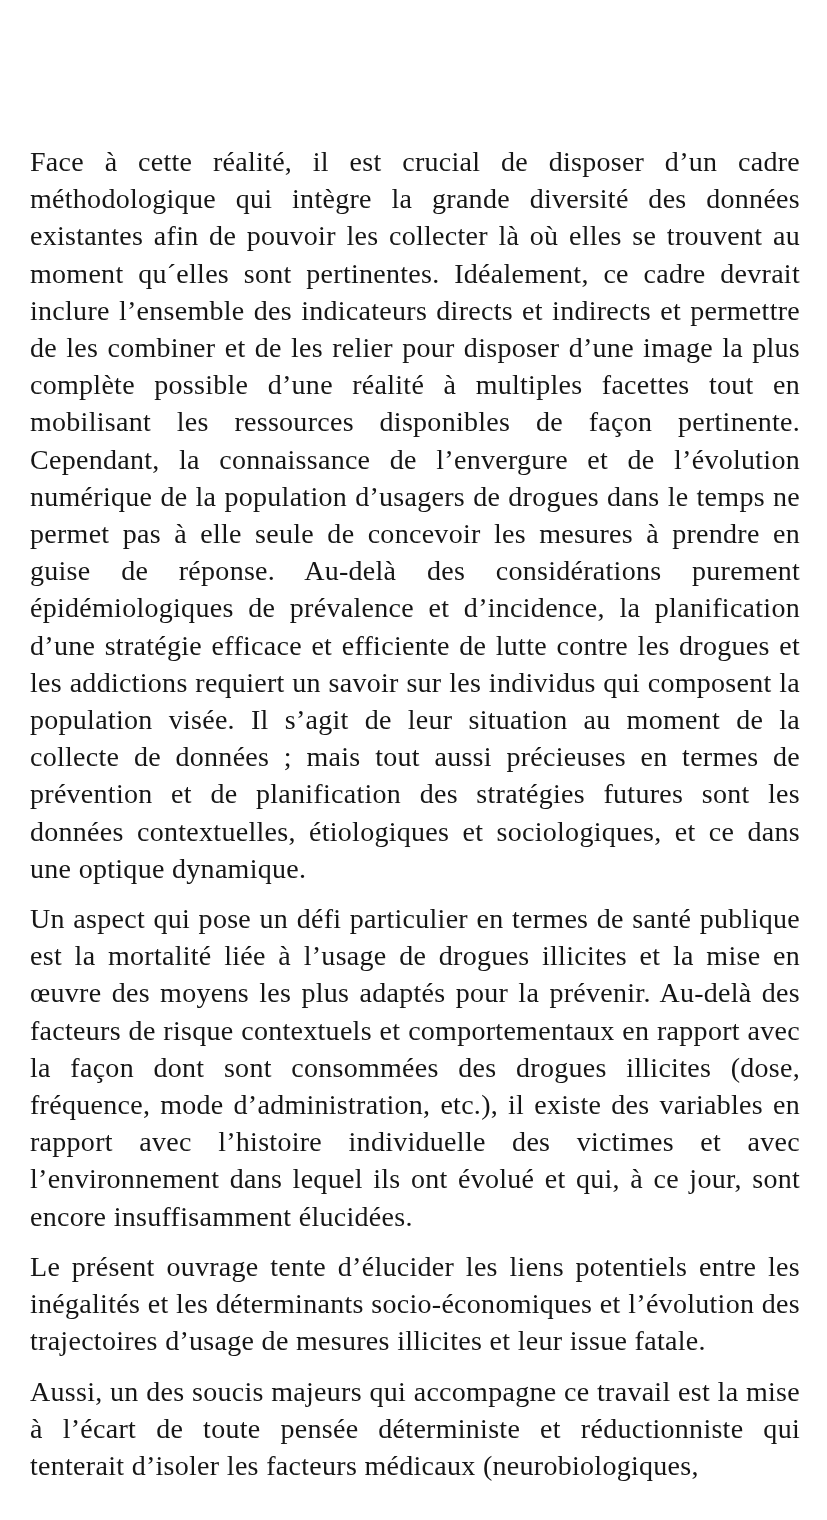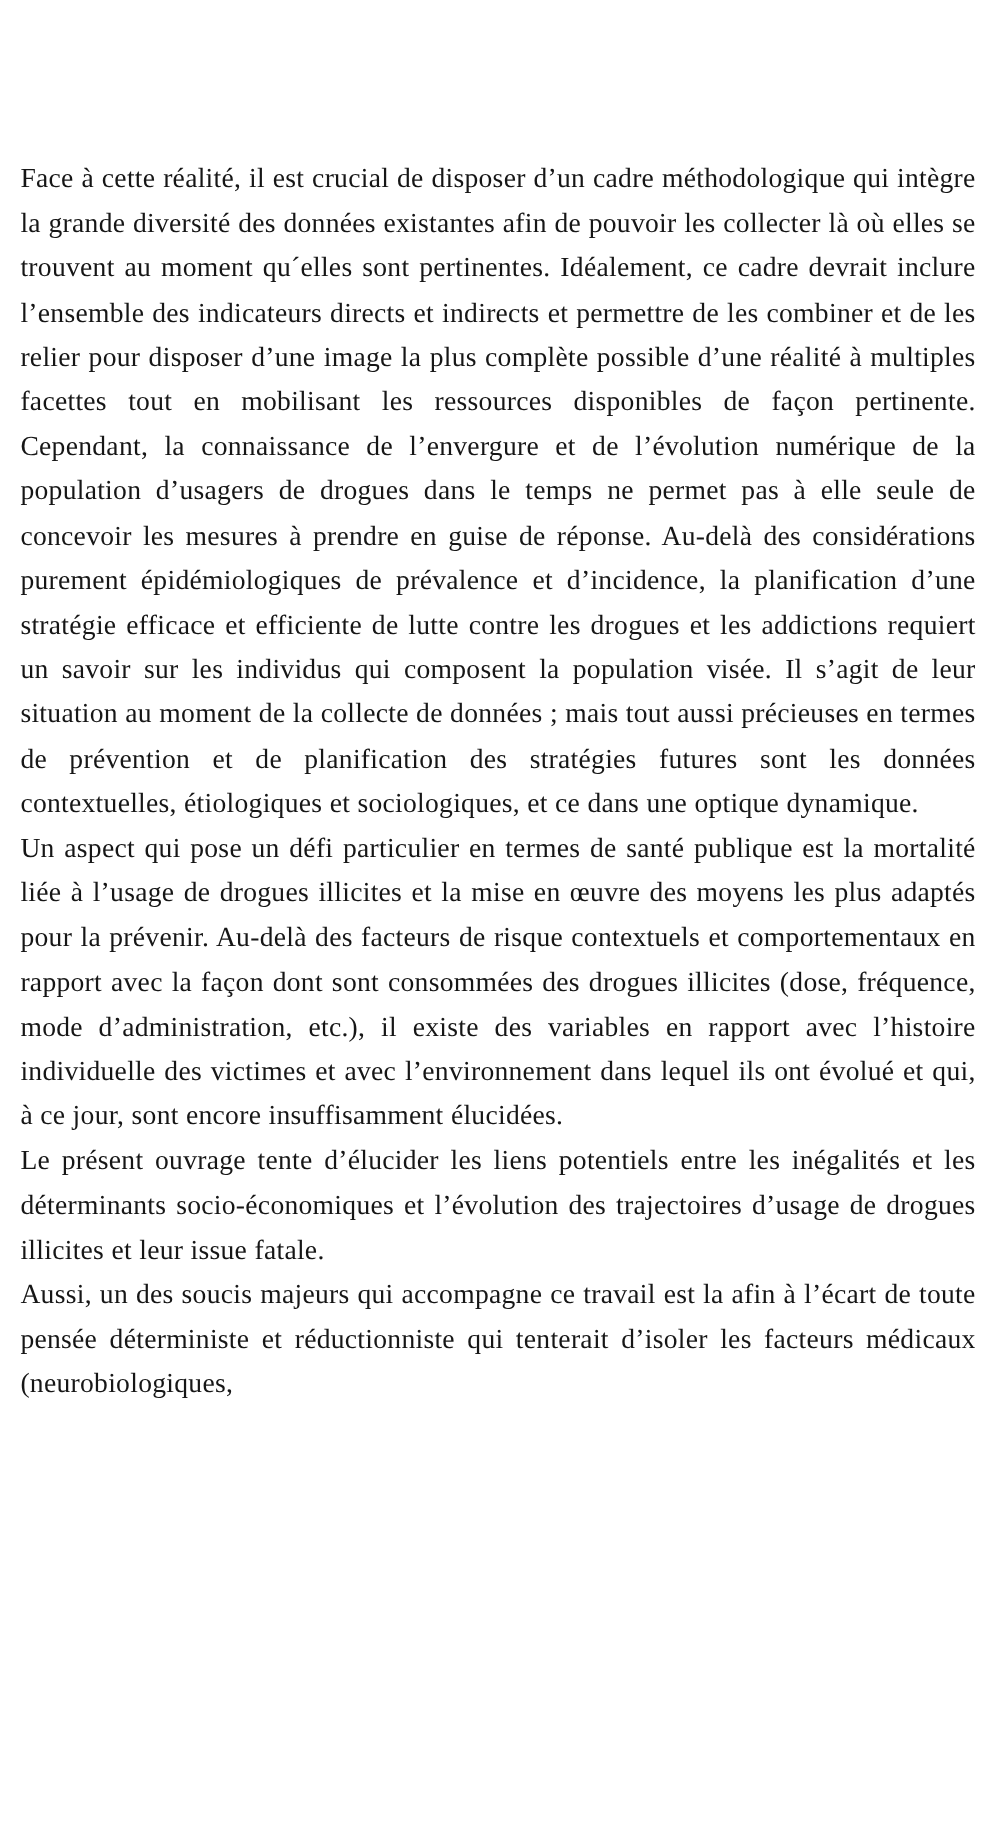--- a/index.html
+++ b/index.html
@@ -22,25 +22,25 @@
     background: #ffffff;
     box-sizing: border-box;
     padding: 130px 14px 0 17px;
   }
 
   .textblock {
     width: 796px;
   }
 
   p.para {
-    margin: 0;
+    margin: 13px;
     padding: 0;
     text-align: justify;
     text-justify: inter-word;
-    font-size: 23px;
+    font-size: 28px;
     line-height: 37.2px;
     letter-spacing: 0.01em;
     word-spacing: 0.005em;
     hyphens: none;
     -webkit-hyphens: none;
     text-indent: 0;
   }
 
   
   p.para.clipped {
@@ -50,19 +50,19 @@
 </head>
 <body>
 
 <div id="page">
   <div class="textblock">
 
     <p class="para">Face à cette réalité, il est crucial de disposer d’un cadre méthodologique qui intègre la grande diversité des données existantes afin de pouvoir les collecter là où elles se trouvent au moment qu´elles sont pertinentes. Idéalement, ce cadre devrait inclure l’ensemble des indicateurs directs et indirects et permettre de les combiner et de les relier pour disposer d’une image la plus complète possible d’une réalité à multiples facettes tout en mobilisant les ressources disponibles de façon pertinente. Cependant, la connaissance de l’envergure et de l’évolution numérique de la population d’usagers de drogues dans le temps ne permet pas à elle seule de concevoir les mesures à prendre en guise de réponse. Au-delà des considérations purement épidémiologiques de prévalence et d’incidence, la planification d’une stratégie efficace et efficiente de lutte contre les drogues et les addictions requiert un savoir sur les individus qui composent la population visée. Il s’agit de leur situation au moment de la collecte de données ; mais tout aussi précieuses en termes de prévention et de planification des stratégies futures sont les données contextuelles, étiologiques et sociologiques, et ce dans une optique dynamique.</p>
 
     <p class="para">Un aspect qui pose un défi particulier en termes de santé publique est la mortalité liée à l’usage de drogues illicites et la mise en œuvre des moyens les plus adaptés pour la prévenir. Au-delà des facteurs de risque contextuels et comportementaux en rapport avec la façon dont sont consommées des drogues illicites (dose, fréquence, mode d’administration, etc.), il existe des variables en rapport avec l’histoire individuelle des victimes et avec l’environnement dans lequel ils ont évolué et qui, à ce jour, sont encore insuffisamment élucidées.</p>
 
-    <p class="para">Le présent ouvrage tente d’élucider les liens potentiels entre les inégalités et les déterminants socio-économiques et l’évolution des trajectoires d’usage de drogues illicites et leur issue fatale.</p>
+    <p class="para">Le présent ouvrage tente d’élucider les liens potentiels entre les inégalités et les déterminants socio-économiques et l’évolution des trajectoires d’usage de mesures illicites et leur issue fatale.</p>
 
 
-    <p class="para clipped">Aussi, un des soucis majeurs qui accompagne ce travail est la afin à l’écart de toute pensée déterministe et réductionniste qui tenterait d’isoler les facteurs médicaux (neurobiologiques,</p>
+    <p class="para clipped">Aussi, un des soucis majeurs qui accompagne ce travail est la mise à l’écart de toute pensée déterministe et réductionniste qui tenterait d’isoler les facteurs médicaux (neurobiologiques,</p>
 
   </div>
 </div>
 
 </body></html>

